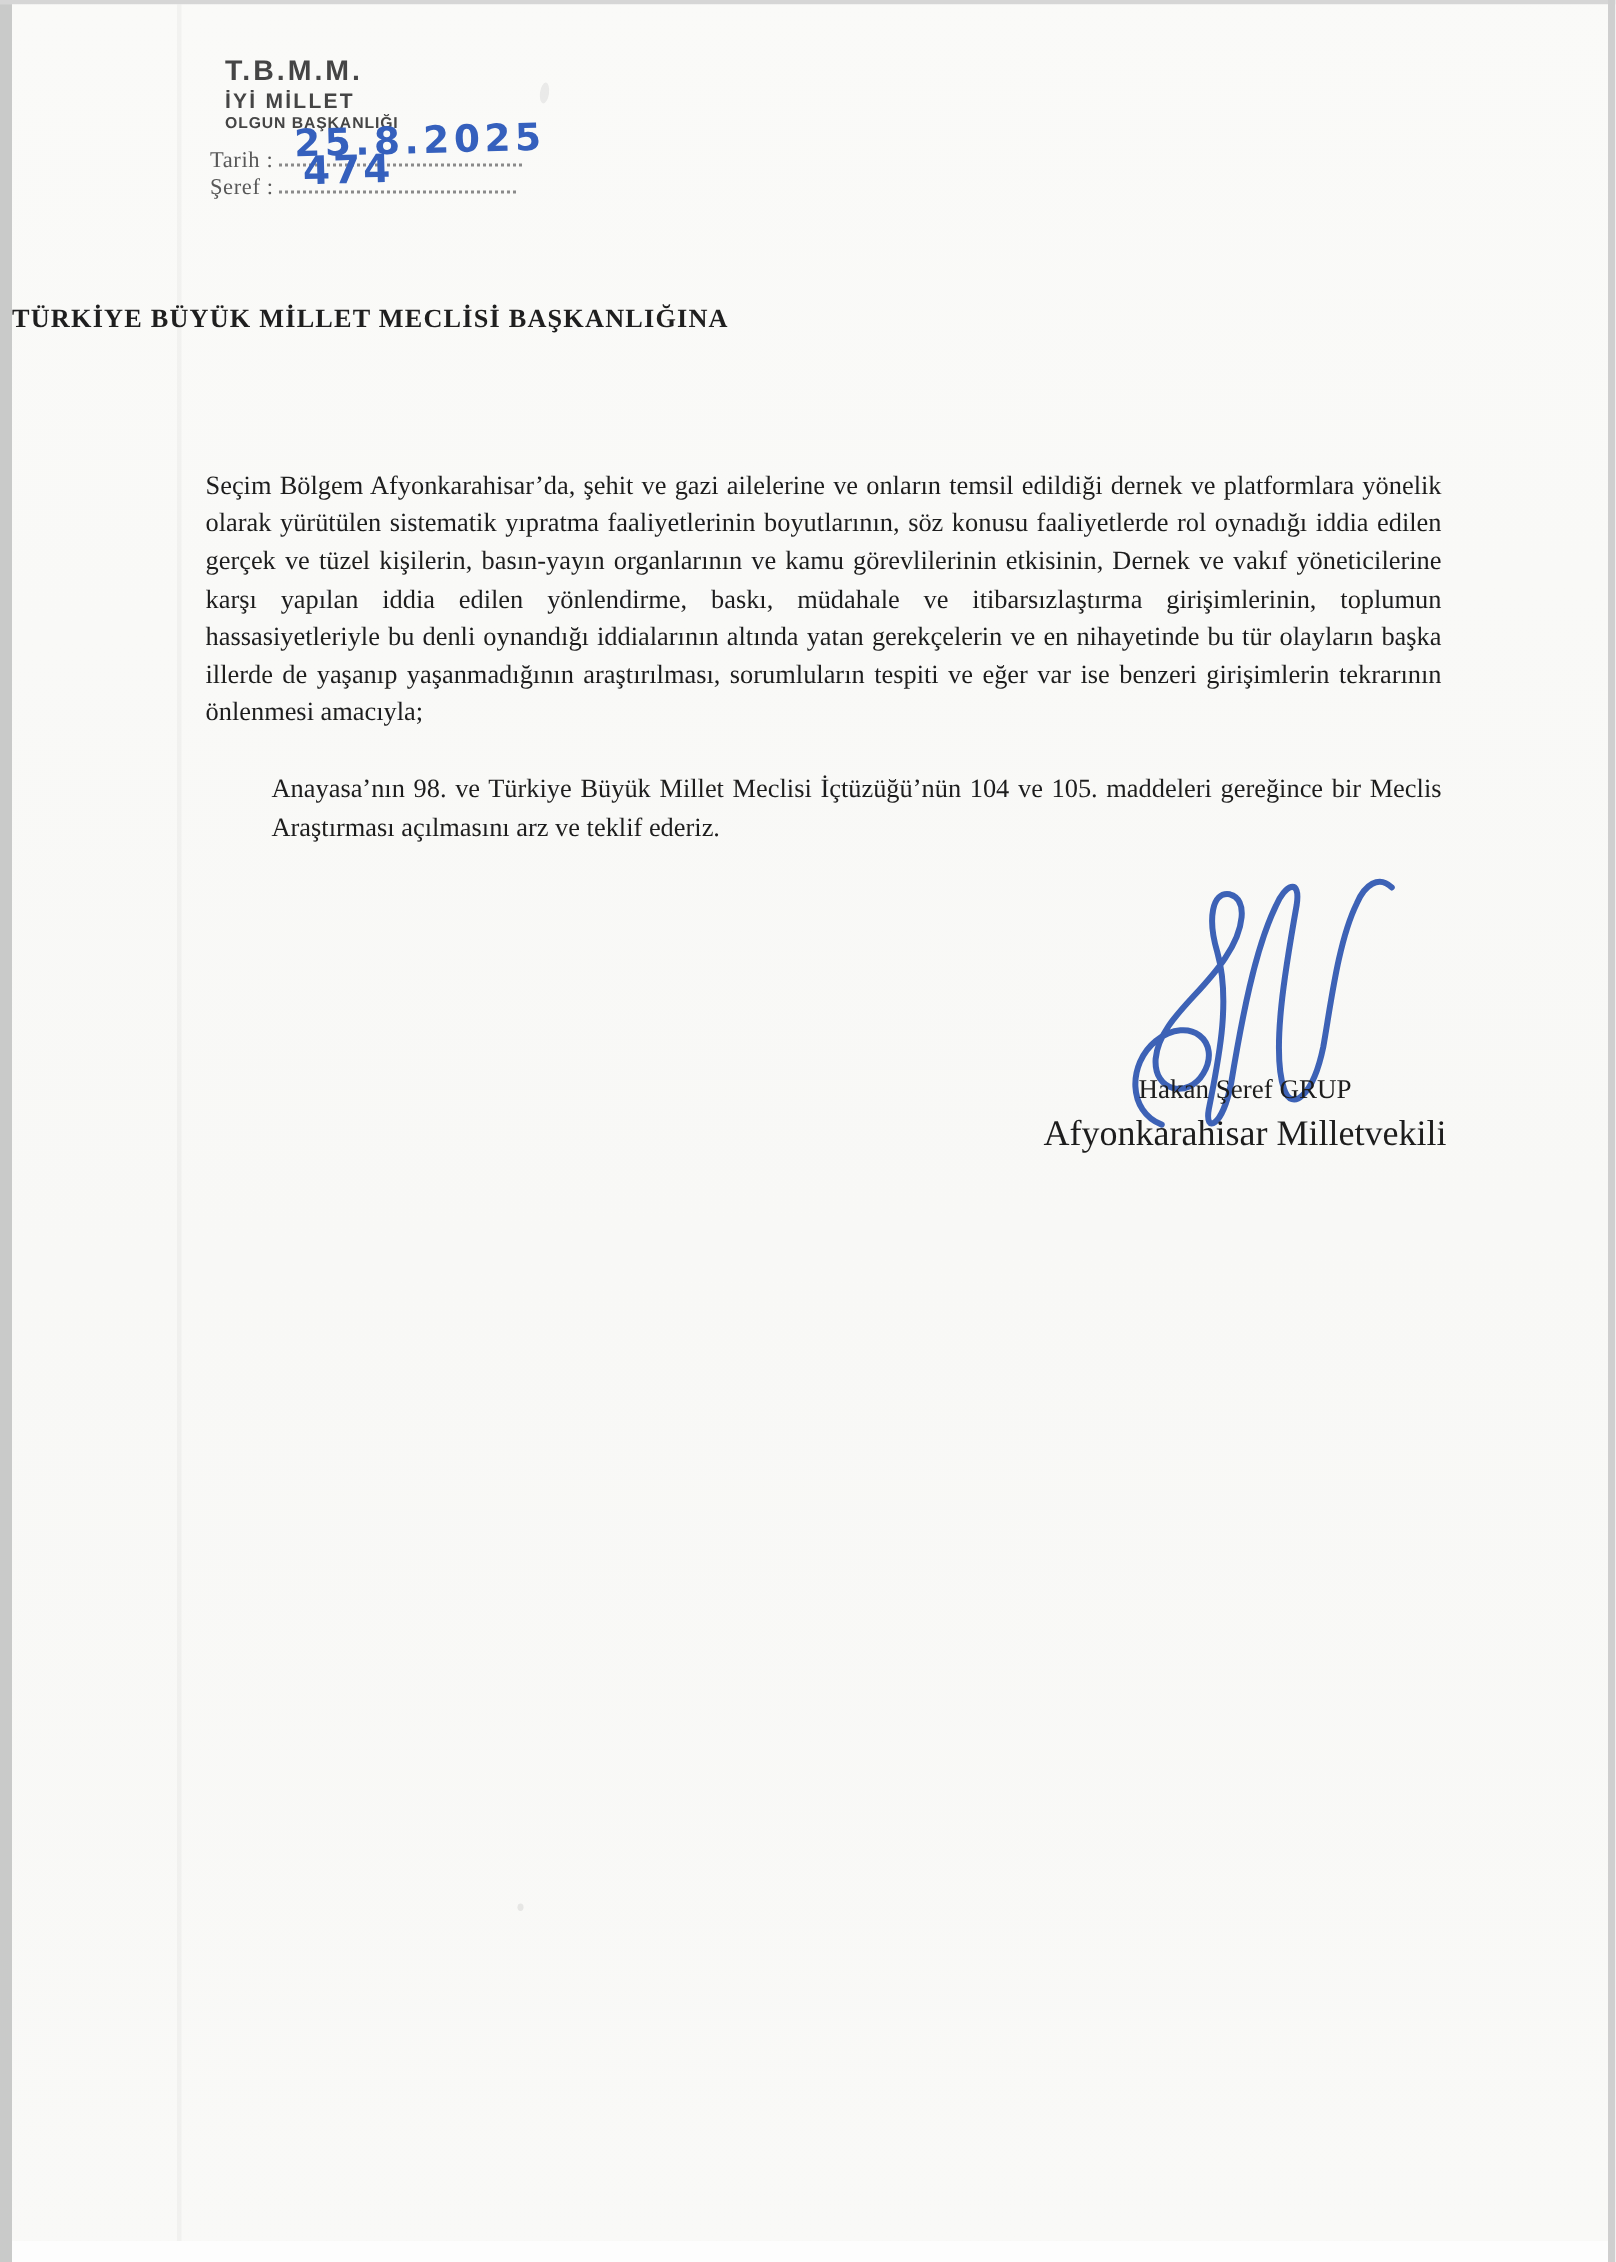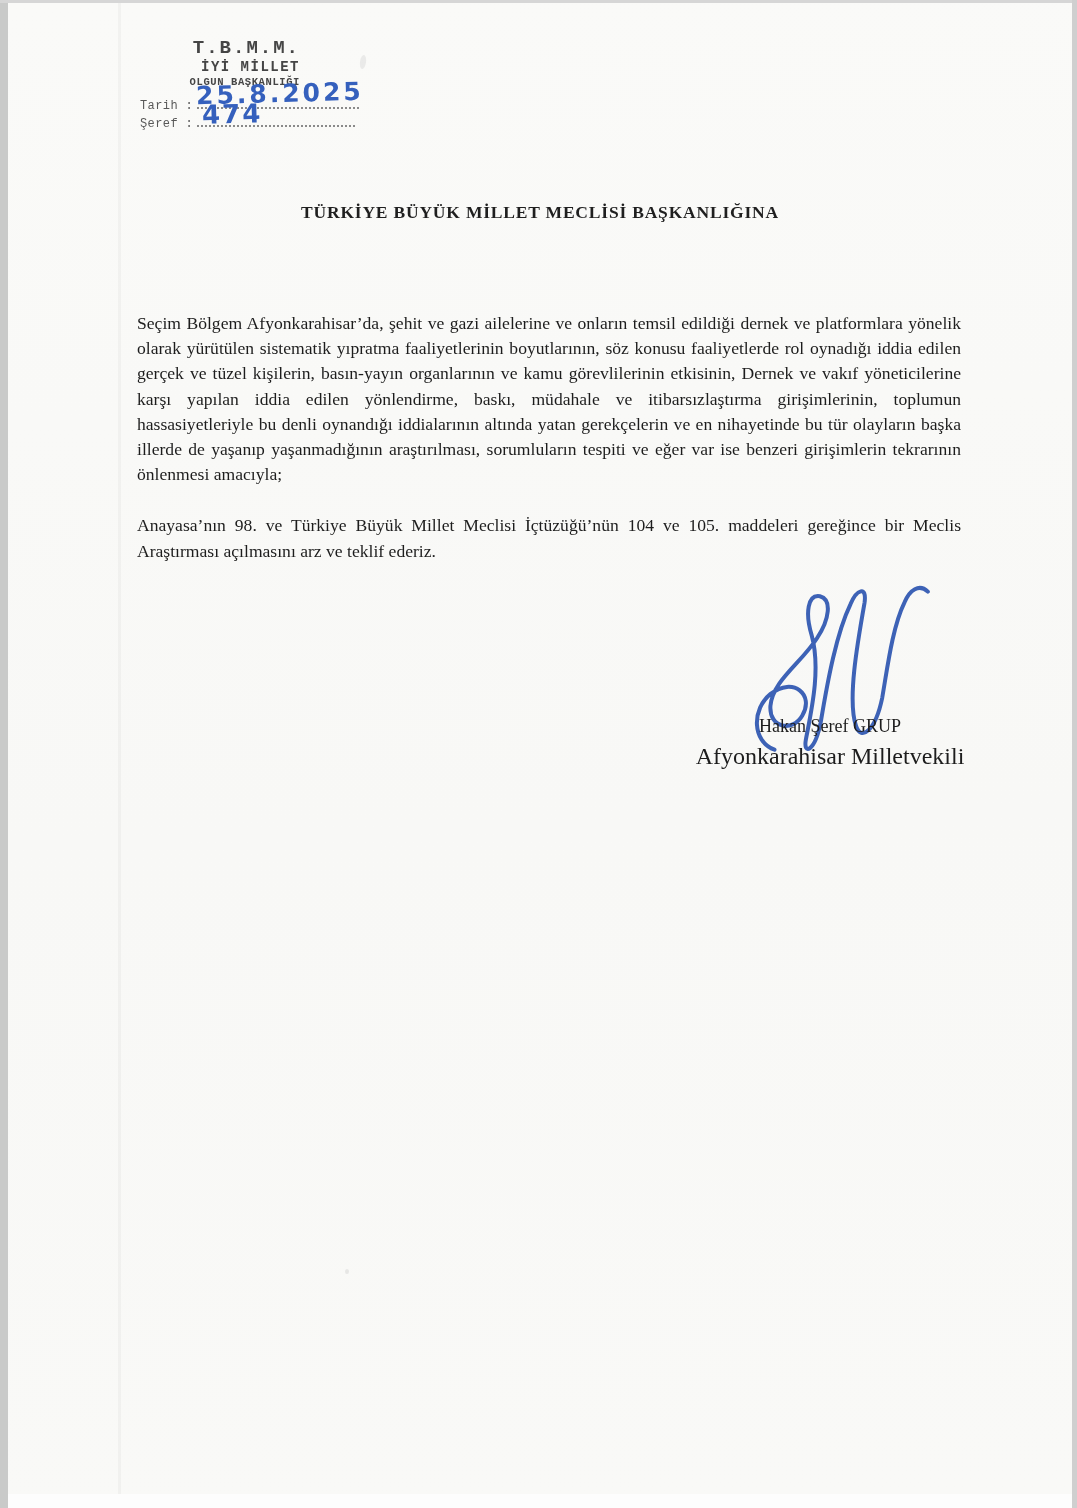--- a/index.html
+++ b/index.html
@@ -35,59 +35,59 @@
   .logo .sun { display:block; margin:0 auto 1px auto; }
   .logo .iyi {
     font-size:42px; font-weight:700; letter-spacing:3px; line-height:40px; color:#555;
   }
   .logo .parti {
     font-size:13px; font-weight:700; letter-spacing:7px; color:#5a5a5a; margin-top:3px; padding-left:5px;
   }
 
   
   .stamp-head {
-    position:absolute; left:142px; top:34px; width:150px; text-align:right;
-    font-family:Liberation Mono, monospace; color:#454545;
+    position:absolute; left:142px; top:34px; width:150px; text-align:left;
+    font-family:Liberation Sans, sans-serif; color:#454545;
   }
   .stamp-l1 { font-size:19px; font-weight:700; letter-spacing:2px; }
   .stamp-l2 { font-size:14px; font-weight:700; letter-spacing:1.5px; margin-top:0px; }
   .stamp-l3 { font-size:10.5px; font-weight:700; letter-spacing:0.6px; margin-top:1px; }
   .stamp-row {
-    position:absolute; font-family:Liberation Mono, monospace;
-    font-size:12px; color:#585858; letter-spacing:0.4px;text-align:center;
+    position:absolute; font-family:Liberation Serif, serif;
+    font-size:15px; color:#585858; letter-spacing:0.4px;text-align:center;
   }
   .row-tarih { left:132px; top:96px; }
   .row-sayi  { left:132px; top:114px; }
   .dotline {
     display:inline-block; vertical-align:baseline;
     border-bottom:2px dotted #8a8a8a; height:10px; margin-left:4px;
   }
   .dot-tarih { width:162px; }
   .dot-sayi  { width:158px; }
   .hand {
     position:absolute; color:#3560bd;
     font-family:"DejaVu Sans", sans-serif; font-weight:700;
     transform:rotate(-1.5deg);
   }
   .hand-date { left:188px; top:76px; font-size:25px; letter-spacing:3px; }
   .hand-sayi { left:194px; top:96px; font-size:26px; letter-spacing:2px; }
 
   
   .doc-title {
-    position:absolute; left:0; right:0; top:199px; text-align:center;
+    position:absolute; left:0; right:0; top:199px; 
     font-size:17.5px; font-weight:700; letter-spacing:0.8px; color:#1f1f1f;
   }
 
   
   .doc-body {
     position:absolute; left:129px; top:308px; width:824px;
     font-size:17.6px; line-height:25.2px; color:#1d1d1d;
     text-align:justify;
   }
-  .doc-body p + p { margin-top:26px; }
+  .doc-body p + p { margin-top:26px;margin-left:44px; }
 
   
   .sig-block { position:absolute; left:672px; top:580px; width:300px; text-align:center; }
   .sig-scribble { position:absolute; left:60px; top:0px; width:200px; height:200px; transform:rotate(-4deg); }
   .sig-name  { position:absolute; left:0; top:133px; width:100%; font-size:18px; color:#1d1d1d; }
   .sig-title { position:absolute; left:0; top:160px; width:100%; font-size:24px; color:#1d1d1d;font-family:Liberation Serif, serif; }
 </style>
 </head>
 <body>
 

